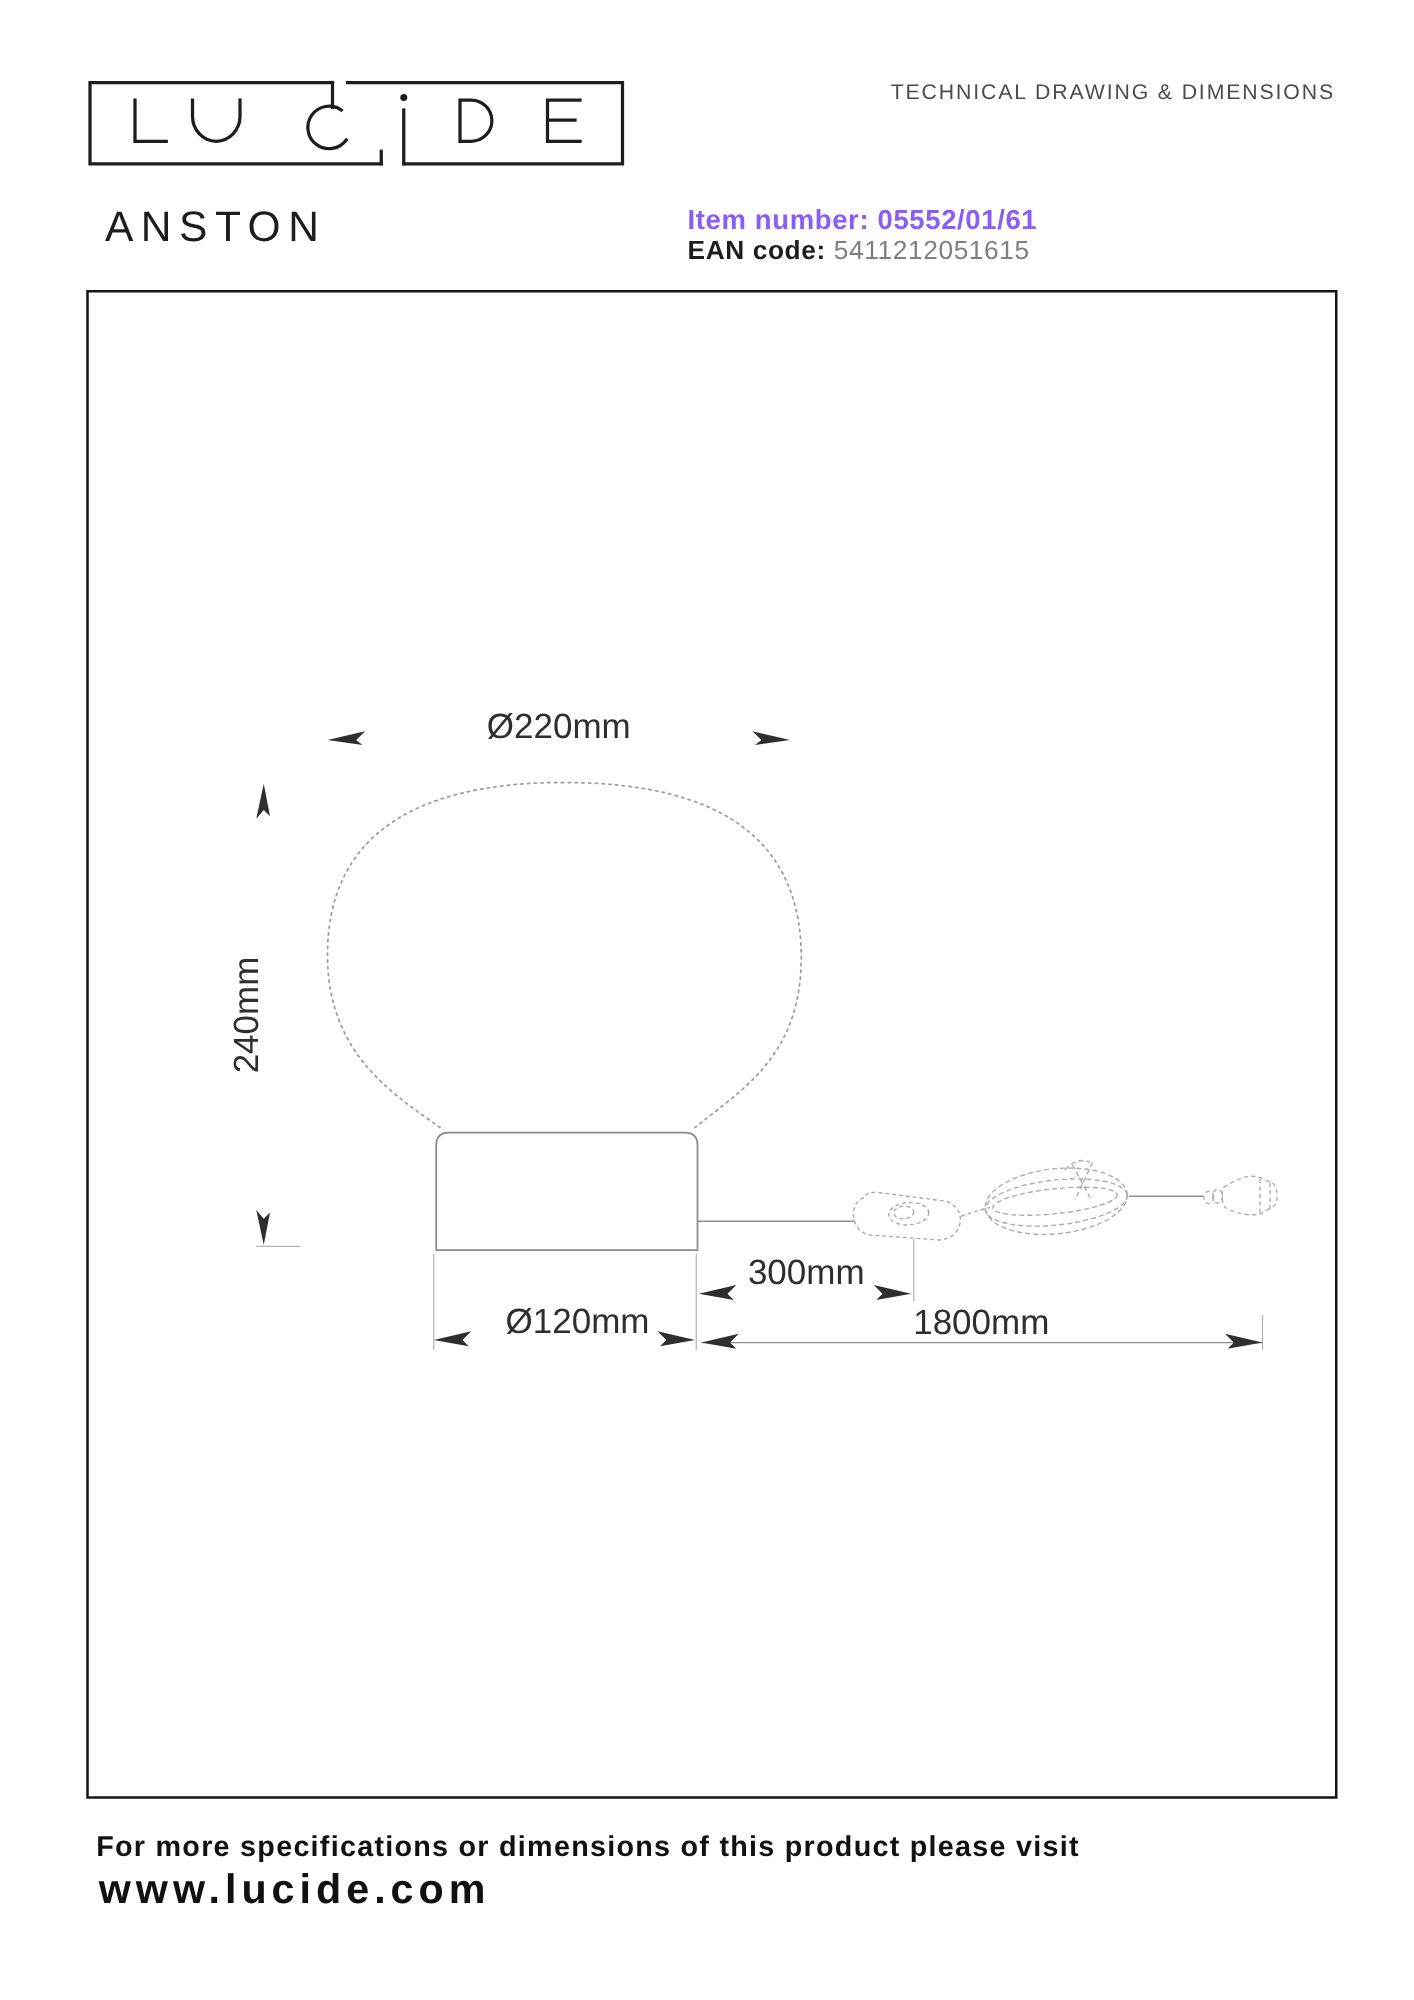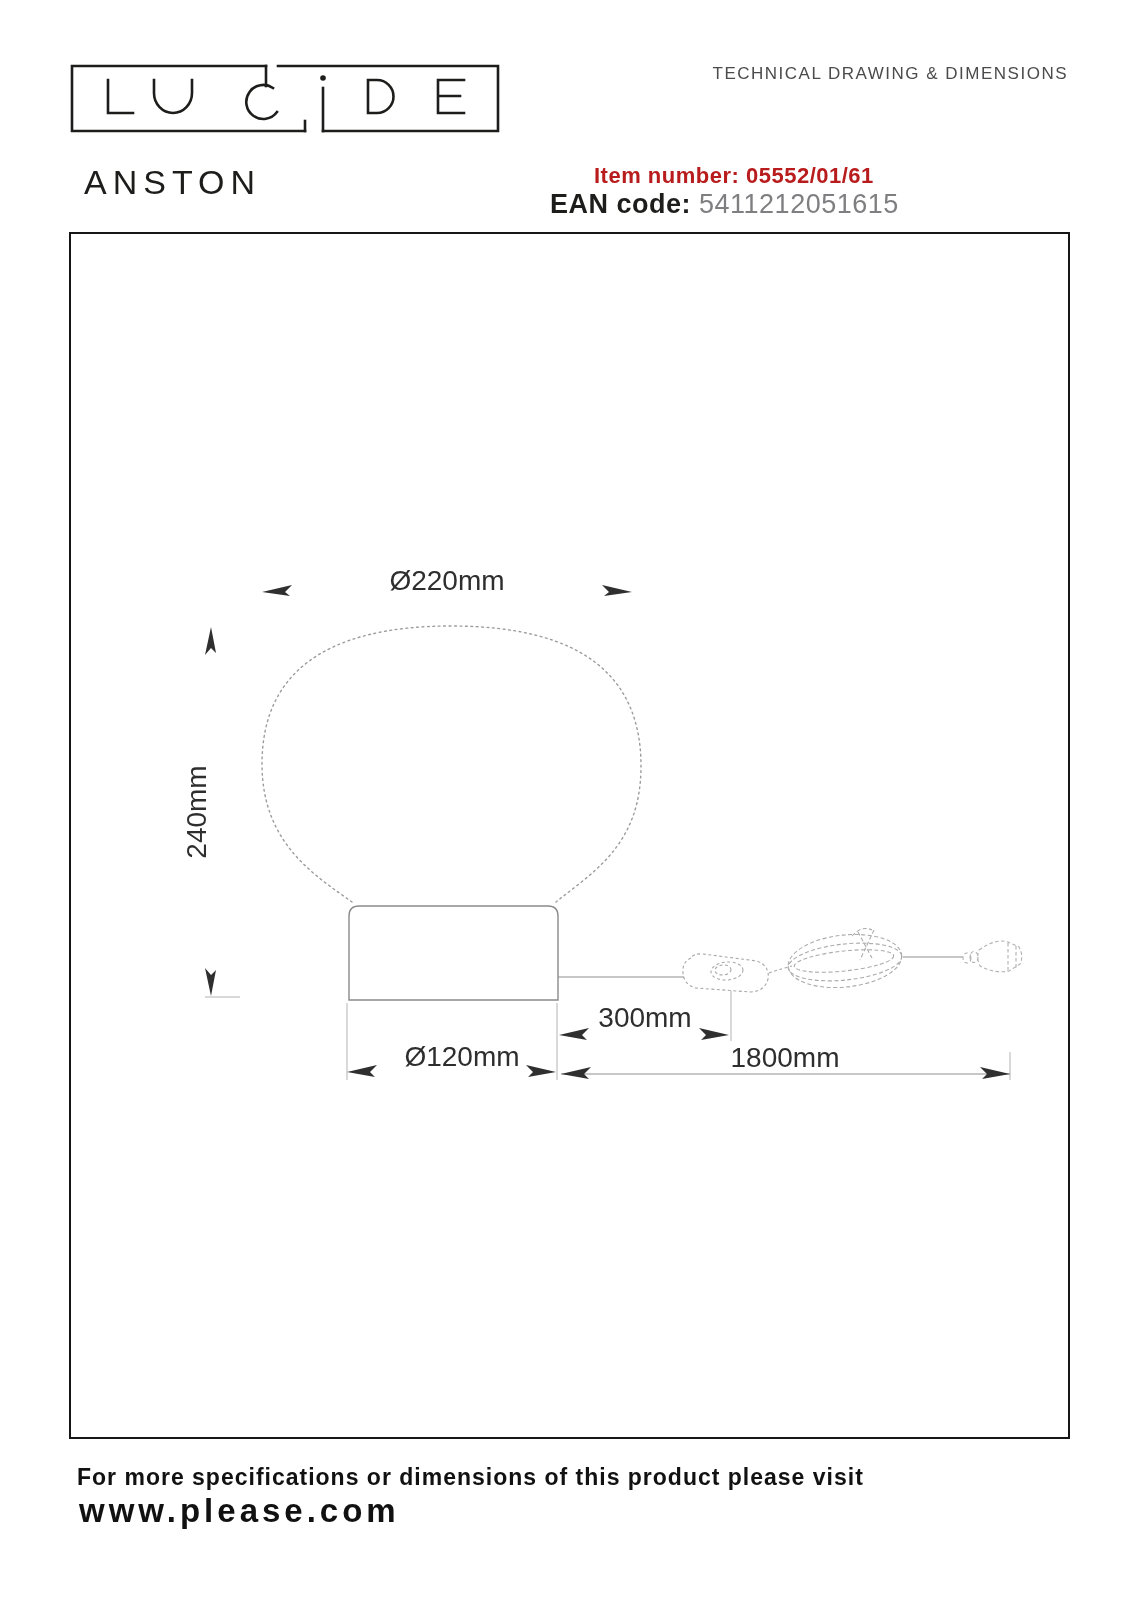--- a/index.html
+++ b/index.html
@@ -18,25 +18,25 @@
     color:#1d1d1b;
   }
   .doc-title{
     right:63px; top:64px;
     font-size:17px; font-weight:400; letter-spacing:1.5px;
     color:#4b4b4d; white-space:nowrap;
   }
   .item-line{
     left:550px; top:163px;
     font-size:22px; font-weight:700; letter-spacing:0.5px;
-    color:#b91c1c; white-space:nowrap;margin-left:44px;
+    color:#8b5cf6; white-space:nowrap;
   }
   .ean-line{
     left:550px; top:189px;
-    font-size:27px; letter-spacing:0.5px; white-space:nowrap;
+    font-size:21px; letter-spacing:0.5px; white-space:nowrap;
   }
   .ean-line .lbl{font-weight:700;color:#1d1d1b;}
   .ean-line .val{font-weight:400;color:#7f7f82;}
   .drawing-frame{
     left:69px; top:232px;
     width:997px; height:1203px;
     border:2px solid #161616;
     background:#ffffff;
   }
   .drawing-svg{
@@ -156,15 +156,15 @@
     <text class="dim-text" x="206" y="812" text-anchor="middle" transform="rotate(-90 206 812)">240mm</text>
 
     <text class="dim-text" x="462" y="1066" text-anchor="middle">Ø120mm</text>
 
     <text class="dim-text" x="645" y="1027" text-anchor="middle">300mm</text>
 
     <text class="dim-text" x="785" y="1067" text-anchor="middle">1800mm</text>
   </svg>
 
   <div class="abs footer-line1">For more specifications or dimensions of this product please visit</div>
-  <div class="abs footer-line2">www.please.com</div>
+  <div class="abs footer-line2">www.lucide.com</div>
 
 </div>
 
 </body></html>

